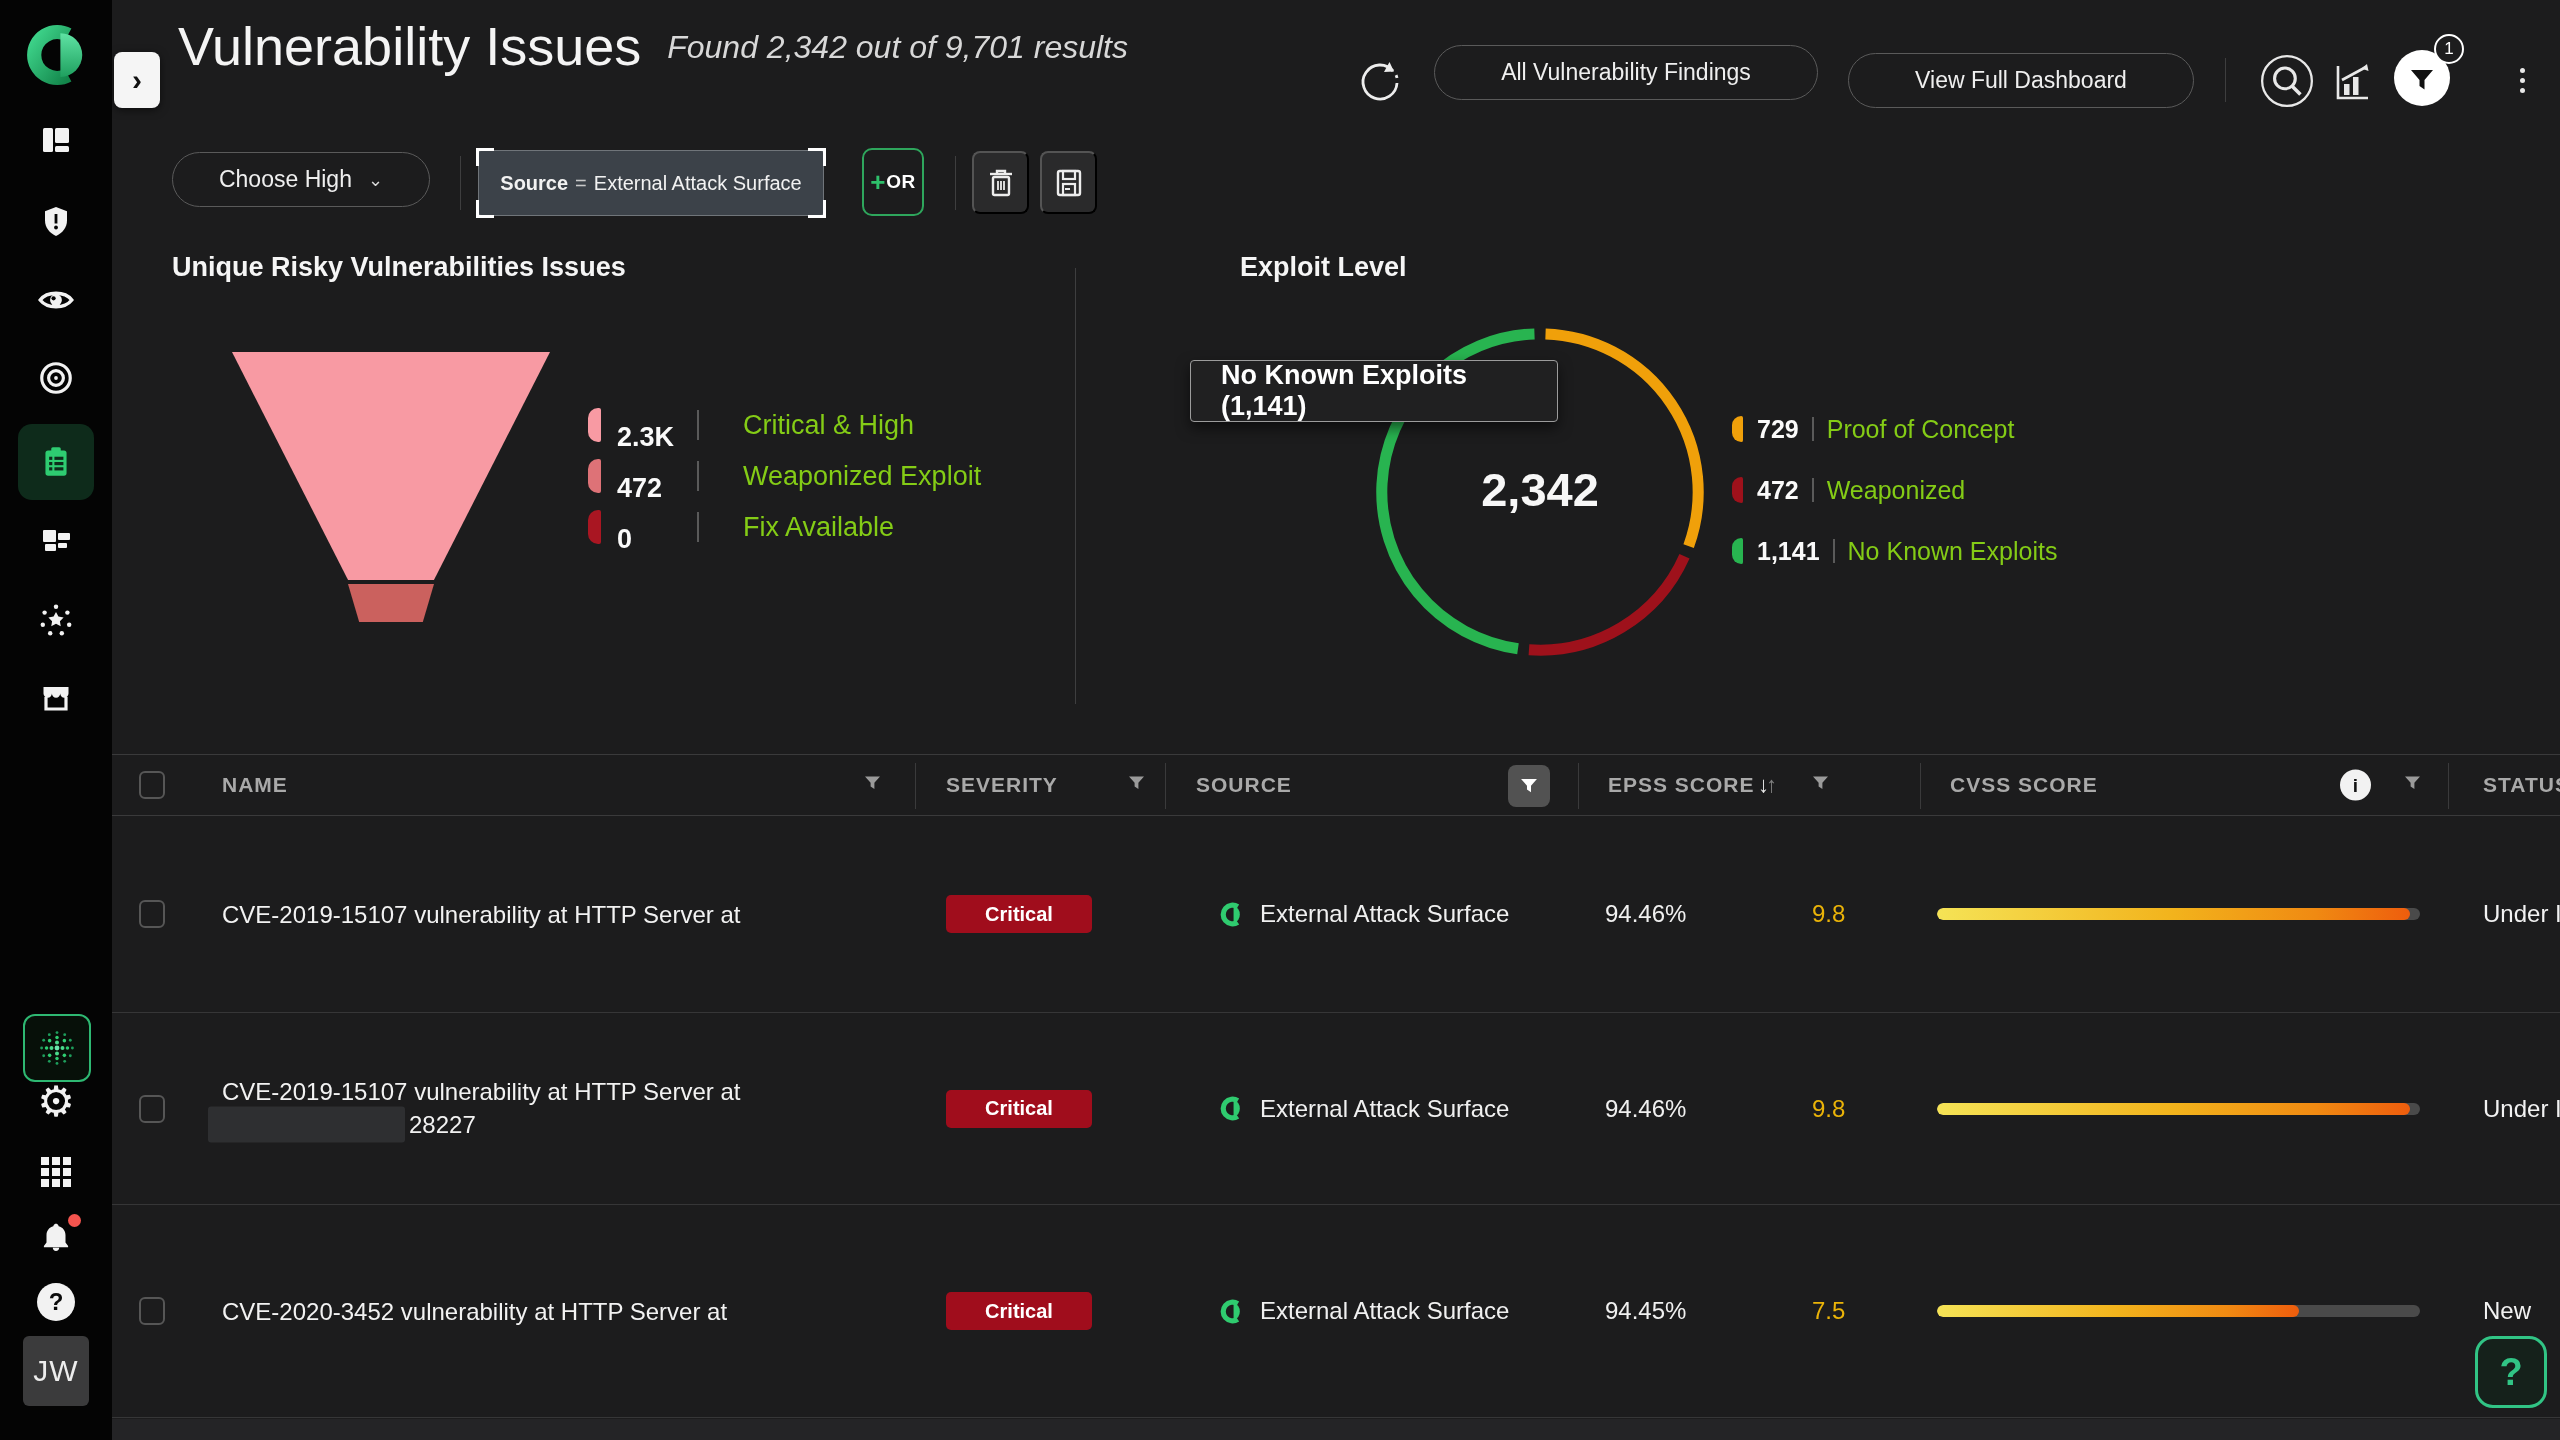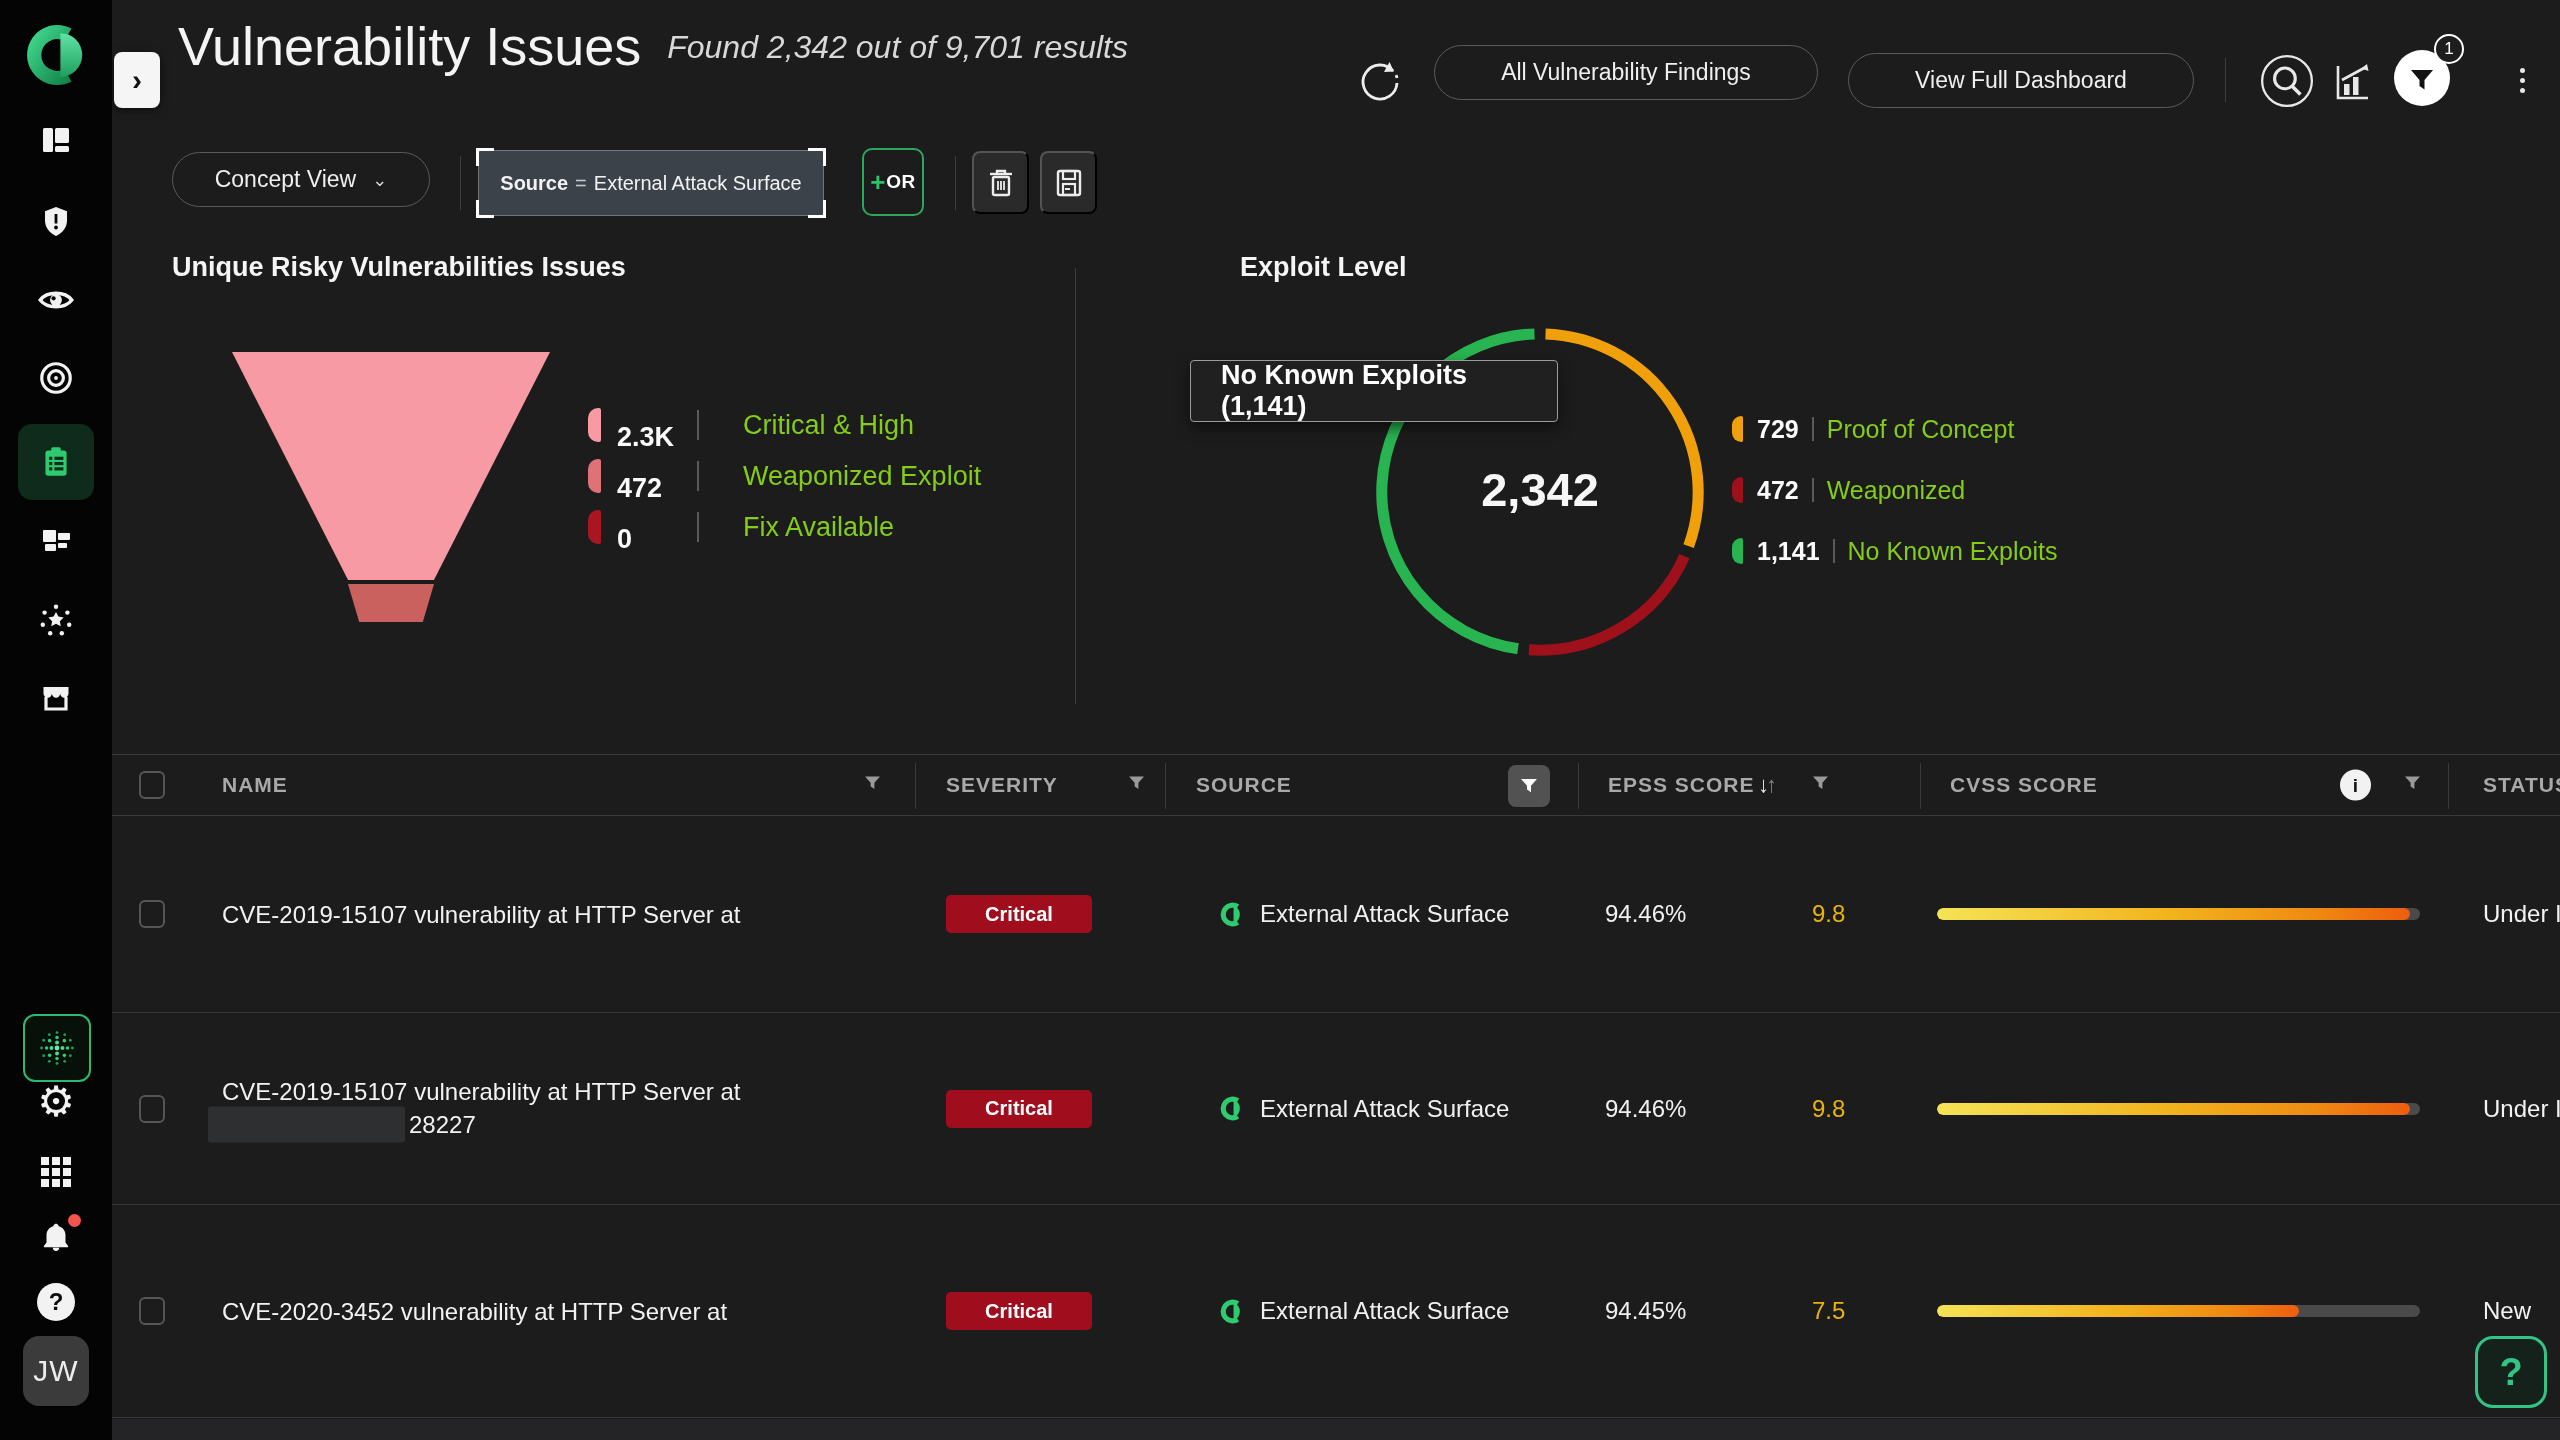--- a/index.html
+++ b/index.html
@@ -13,21 +13,21 @@
   .active-nav{position:absolute;left:18px;top:424px;width:76px;height:76px;border-radius:14px;background:#0E2B1B;
               display:flex;align-items:center;justify-content:center;}
   .copilot-box{position:absolute;left:23px;top:1014px;width:64px;height:64px;border-radius:12px;border:2px solid #2EB872;
                display:flex;align-items:center;justify-content:center;background:#071009;}
   .gear-glyph{font-family:"DejaVu Sans",sans-serif;font-size:42px;color:#F2F2F2;line-height:1;}
   .grid-ic{display:grid;grid-template-columns:repeat(3,8px);grid-template-rows:repeat(3,8px);gap:3px;}
   .grid-ic i{background:#F2F2F2;display:block;}
   .bell-dot{position:absolute;top:-6px;right:-7px;width:13px;height:13px;border-radius:50%;background:#F4544E;}
   .help-circle{width:38px;height:38px;border-radius:50%;background:#F2F2F2;color:#0B0B0B;font-weight:bold;
                font-size:24px;display:flex;align-items:center;justify-content:center;}
-  .jw{position:absolute;left:23px;top:1336px;width:66px;height:70px;border-radius:16px;background:#3B3B3C;
+  .jw{position:absolute;left:23px;top:1336px;width:66px;height:70px;border-radius:6px;background:#3B3B3C;
       display:flex;align-items:center;justify-content:center;font-size:30px;color:#EDEDED;letter-spacing:1px;}
   
   .main{position:absolute;left:112px;top:0;width:2448px;height:1440px;background:#1C1C1D;overflow:hidden;}
   .expand-btn{position:absolute;left:2px;top:52px;width:46px;height:56px;background:#F5F5F5;border-radius:8px;
               box-shadow:0 2px 8px rgba(0,0,0,.55);display:flex;align-items:center;justify-content:center;
               color:#111;font-size:30px;font-weight:bold;}
   .title-row{position:absolute;left:66px;top:14px;display:flex;align-items:flex-end;}
   .page-title{font-size:54px;font-weight:400;color:#F4F4F4;line-height:1.2;}
   .page-sub{font-size:32px;font-style:italic;color:#D8D8D8;margin:0 0 13px 26px;}
   .pill-btn{position:absolute;height:55px;border:1px solid #5A5A5A;border-radius:28px;background:transparent;
@@ -318,21 +318,21 @@
     <span>1</span>
   </div>
 
   <div class="icon-btn kebab" style="left:2400px;top:58px;width:20px;height:44px;">
     <i></i>
       <i></i>
       <i></i>
   </div>
 
   <button class="pill-btn choose-view">
-    <span>Concept View</span>
+    <span>Choose High</span>
     <span class="chev">⌄</span>
   </button>
   <div class="vdiv" style="left:348px;top:156px;height:54px;"></div>
 
   <div class="chip">
     <i class="corner c-tl"></i>
       <i class="corner c-tr"></i>
     <i class="corner c-bl"></i>
       <i class="corner c-br"></i>
     <b>Source</b>

